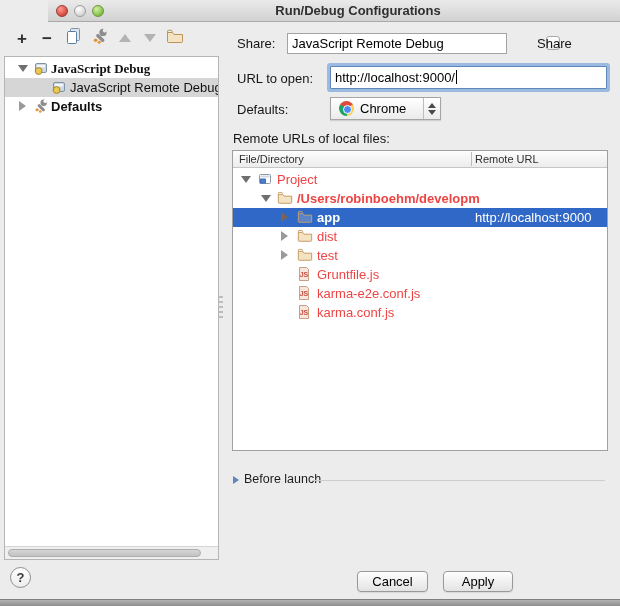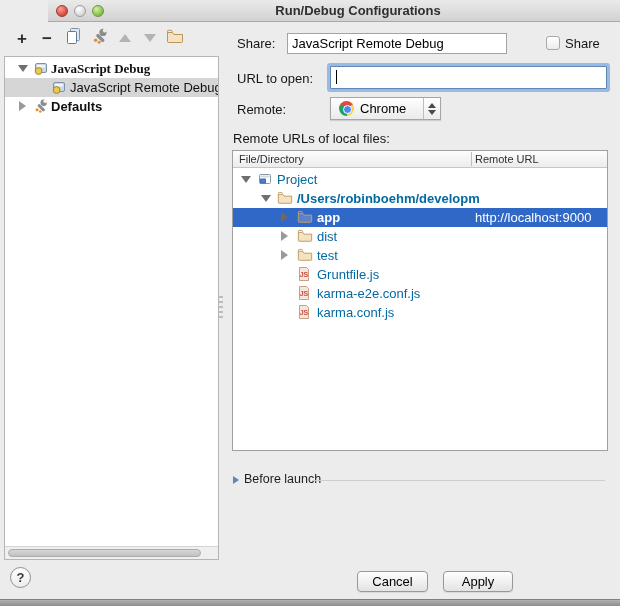--- a/index.html
+++ b/index.html
@@ -64,21 +64,21 @@
 
   
   .table { position:absolute; left:232px; top:150px; width:376px; height:301px;
     background:#fff; border:1px solid #a0a0a0; overflow:hidden; }
   .thead { position:absolute; left:0; top:0; width:100%; height:17px;
     background:linear-gradient(#fdfdfd,#ececec); border-bottom:1px solid #c6c6c6;
     font-size:11px; color:#2e2e2e; }
   .thead .c1 { position:absolute; left:6px; top:2px; }
   .thead .c2 { position:absolute; left:242px; top:2px; }
   .thead .coldiv { position:absolute; left:238px; top:1px; width:1px; height:14px; background:#bdbdbd; }
-  .trow { position:absolute; left:0; width:100%; height:19px; font-size:13px; color:#0369a1; }
+  .trow { position:absolute; left:0; width:100%; height:19px; font-size:13px; color:#ef4444; }
   .trow .lbl { position:absolute; top:2px; white-space:nowrap; }
   .trow .url { position:absolute; left:242px; top:2px; white-space:nowrap; }
   .trow.sel-blue { background:#3068c8; color:#fff;padding-left:22px; }
   .trow.sel-blue .twist.right { border-left-color:#7d6355; }
   .bold { font-weight:bold; }
   .l0a{left:8px;}  .l0i{left:24px;} .l0t{left:44px;}
   .l1a{left:28px;} .l1i{left:44px;} .l1t{left:64px;font-weight:bold;}
   .l2a{left:48px;} .l2i{left:64px;} .l2t{left:84px;}
 
   
@@ -194,28 +194,28 @@
     </div>
     <div class="hscroll">
       <div class="hthumb"></div>
     </div>
   </div>
   <div class="splitter"></div>
 
   <span class="flabel" style="left:237px; top:36px;">Share:</span>
   <input class="textfield" style="left: 287px; top: 33px; width: 220px; height: 21px;" value="JavaScript Remote Debug">
   <div class="checkbox"></div>
-  <span class="flabel" style="left:565px; top:36px;">Share</span>
+  <span class="flabel" style="left:537px; top:36px;">Share</span>
 
   <span class="flabel" style="left:237px; top:71px;text-align:right;">URL to open:</span>
   <div class="urlfield">
-    <span class="caret"></span>
-  </div>
-
-  <span class="flabel" style="left:237px; top:102px;">Remote:</span>
+    <span>http://localhost:9000/</span><span class="caret"></span>
+  </div>
+
+  <span class="flabel" style="left:237px; top:102px;">Defaults:</span>
   <div class="popup">
     <span class="chrome"></span>
     <span class="ptxt">Chrome</span>
     <span class="stepper">
       <span class="st-up"></span>
       <span class="st-down"></span>
     </span>
   </div>
 
   <span class="flabel" style="left:233px; top:131px;">Remote URLs of local files:</span>

